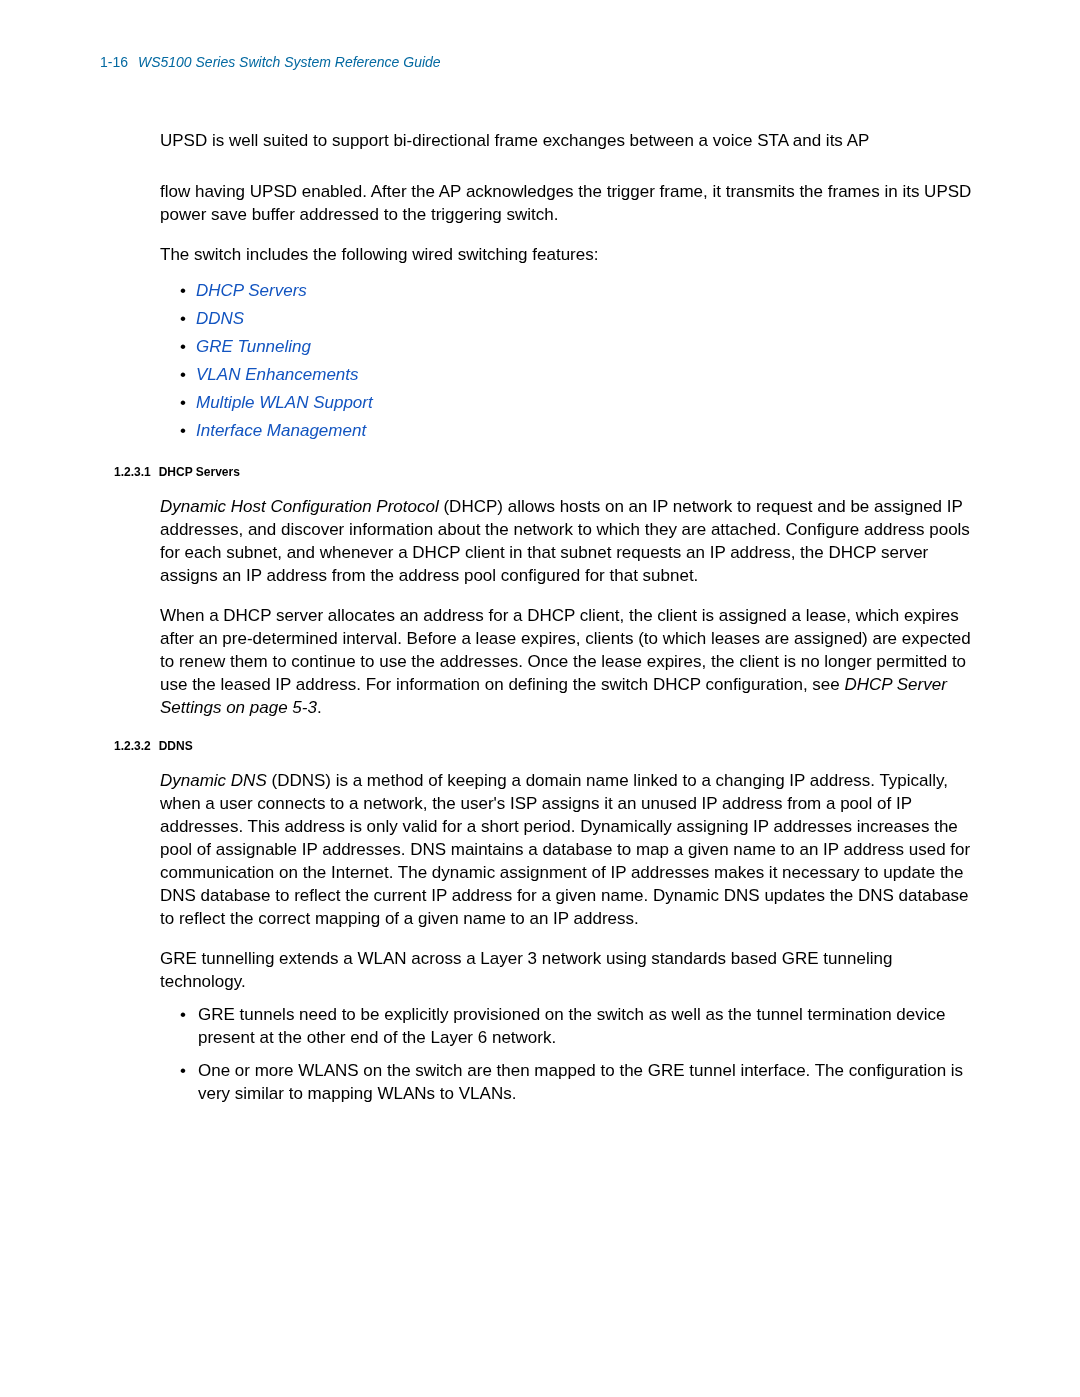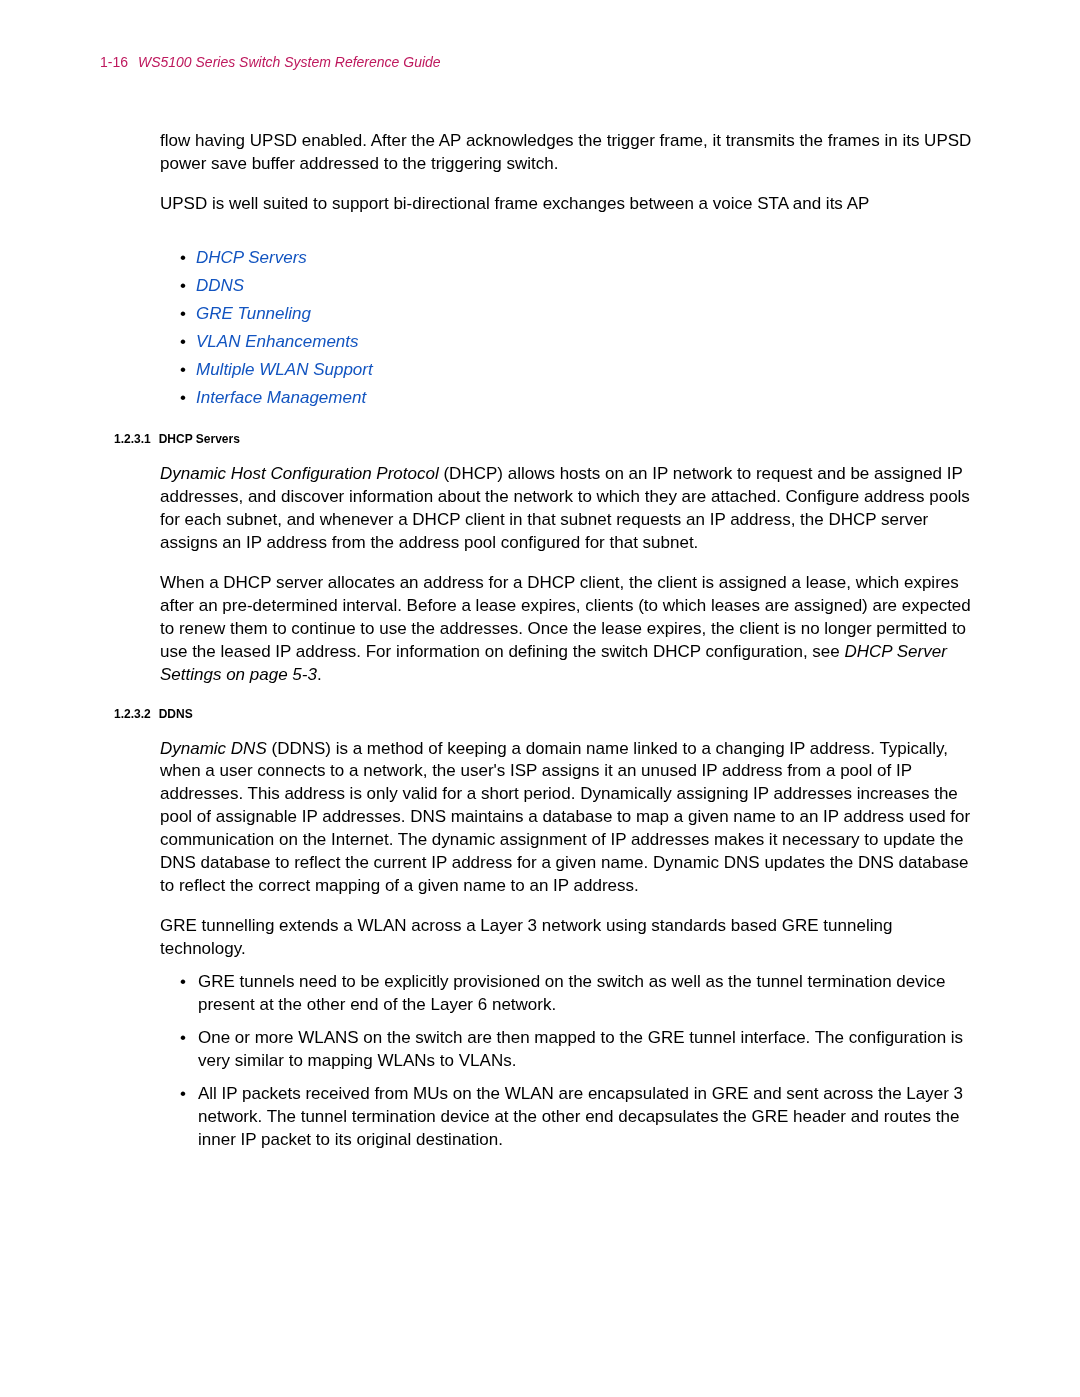--- a/index.html
+++ b/index.html
@@ -9,21 +9,21 @@
     font-family: Arial, Helvetica, sans-serif;
     color: #000;
     width: 1080px;
   }
   .page {
     padding: 54px 100px 60px 100px;
     box-sizing: border-box;
   }
   .header-line {
     font-size: 14px;
-    color: #be185d;
+    color: #0369a1;
     margin-bottom: 60px;
   }
   .header-line .pnum { font-style: normal; }
   .header-line .doc  { font-style: italic; margin-left: 6px;}
   .para {
     font-size: 17px;
     line-height: 1.35;
     margin-left: 60px;
     margin-bottom: 10px;
   }
@@ -85,23 +85,24 @@
 </head>
 <body>
 
 <div class="page">
 
   <div class="header-line">
     <span class="pnum">1-16</span>
     <span class="doc">WS5100 Series Switch System Reference Guide</span>
   </div>
 
+  <p class="para para-gap">UPSD is well suited to support bi-directional frame exchanges between a voice STA and its AP</p>
   <p class="para">flow having UPSD enabled. After the AP acknowledges the trigger frame, it transmits the frames in its UPSD power save buffer addressed to the triggering switch.</p>
-  <p class="para para-gap">UPSD is well suited to support bi-directional frame exchanges between a voice STA and its AP</p>
 
+  <p class="para">The switch includes the following wired switching features:</p>
 
   <ul class="link-list">
     <li><a class="link">DHCP Servers</a></li>
     <li><a class="link">DDNS</a></li>
     <li><a class="link">GRE Tunneling</a></li>
     <li><a class="link">VLAN Enhancements</a></li>
     <li><a class="link">Multiple WLAN Support</a></li>
     <li><a class="link">Interface Management</a></li>
   </ul>
 
@@ -120,16 +121,15 @@
   </div>
   <p class="para">
     <span class="ital">Dynamic DNS</span><span> (DDNS) is a method of keeping a domain name linked to a changing IP address. Typically, when a user connects to a network, the user's ISP assigns it an unused IP address from a pool of IP addresses. This address is only valid for a short period. Dynamically assigning IP addresses increases the pool of assignable IP addresses. DNS maintains a database to map a given name to an IP address used for communication on the Internet. The dynamic assignment of IP addresses makes it necessary to update the DNS database to reflect the current IP address for a given name. Dynamic DNS updates the DNS database to reflect the correct mapping of a given name to an IP address.</span>
   </p>
 
   <p class="para">GRE tunnelling extends a WLAN across a Layer 3 network using standards based GRE tunneling technology.</p>
 
   <ul class="body-list">
     <li>GRE tunnels need to be explicitly provisioned on the switch as well as the tunnel termination device present at the other end of the Layer 6 network.</li>
     <li>One or more WLANS on the switch are then mapped to the GRE tunnel interface. The configuration is very similar to mapping WLANs to VLANs.</li>
-    <li>All IP packets received from MUs on the WLAN are encapsulated in GRE and sent across the Layer 3 network. The tunnel termination device at the other end decapsulates the GRE header and routes the inner IP packet to its original destination.</li>
   </ul>
 
 </div>
 
 </body></html>

